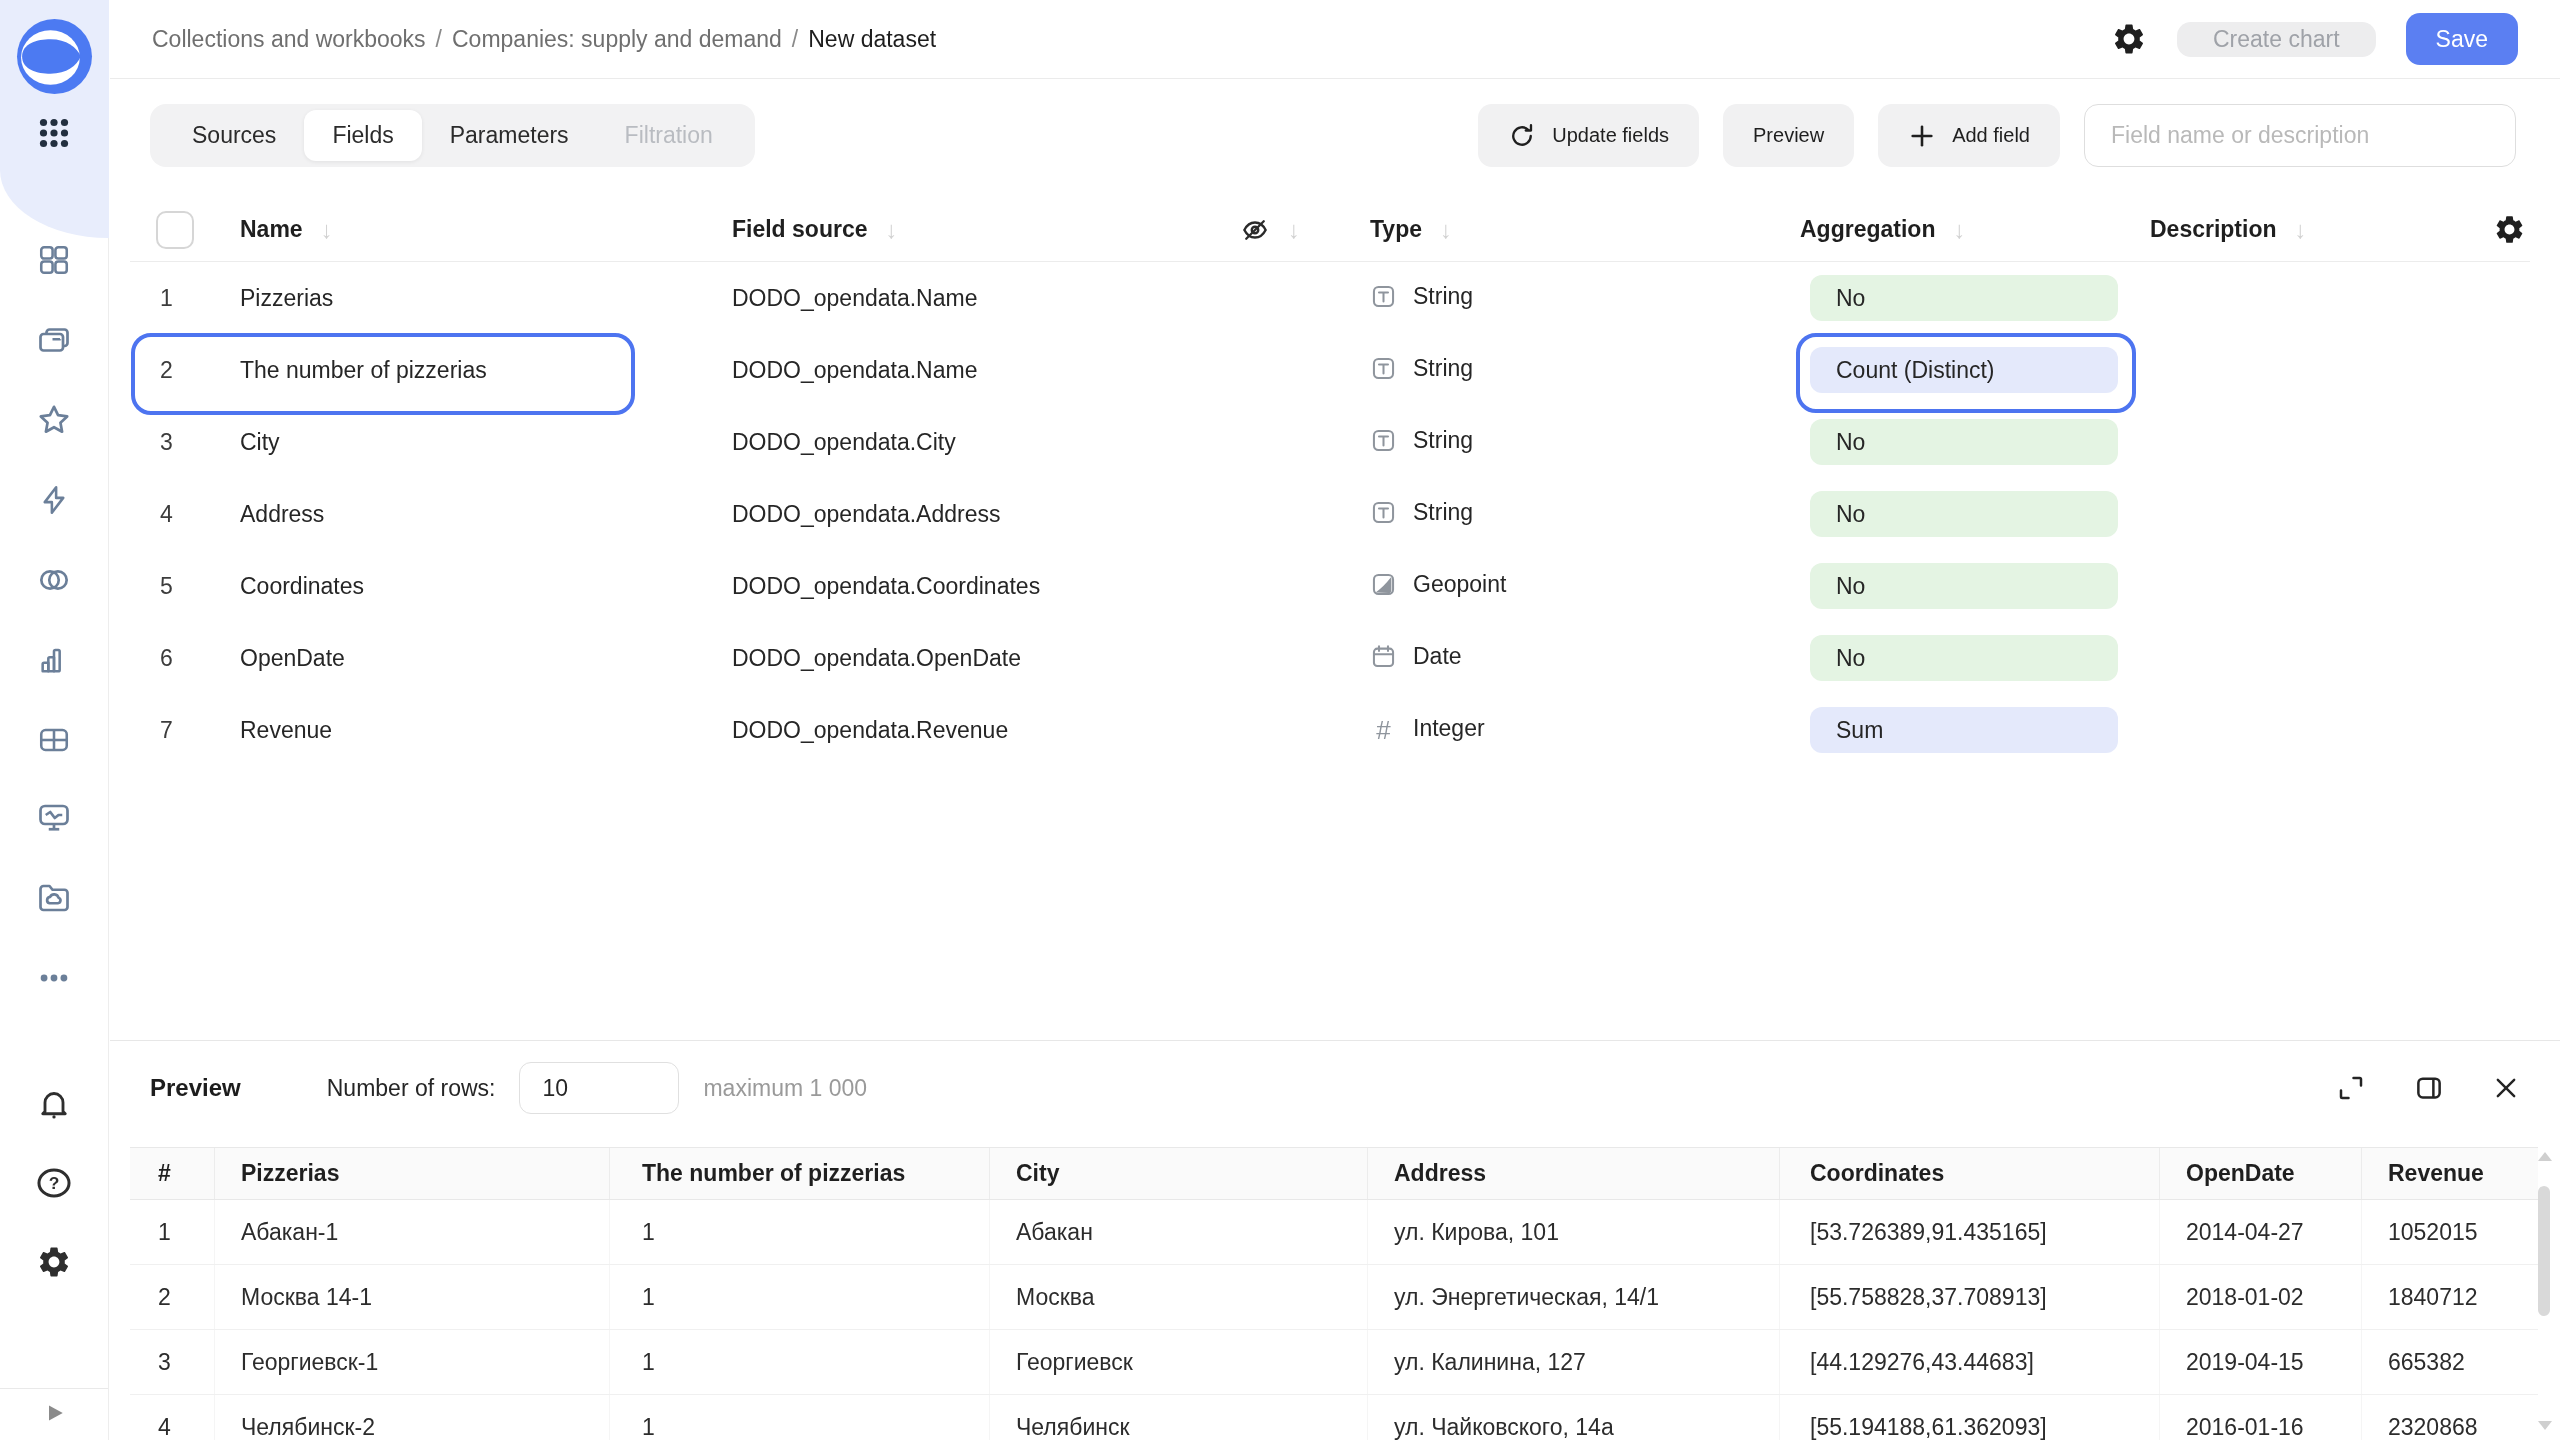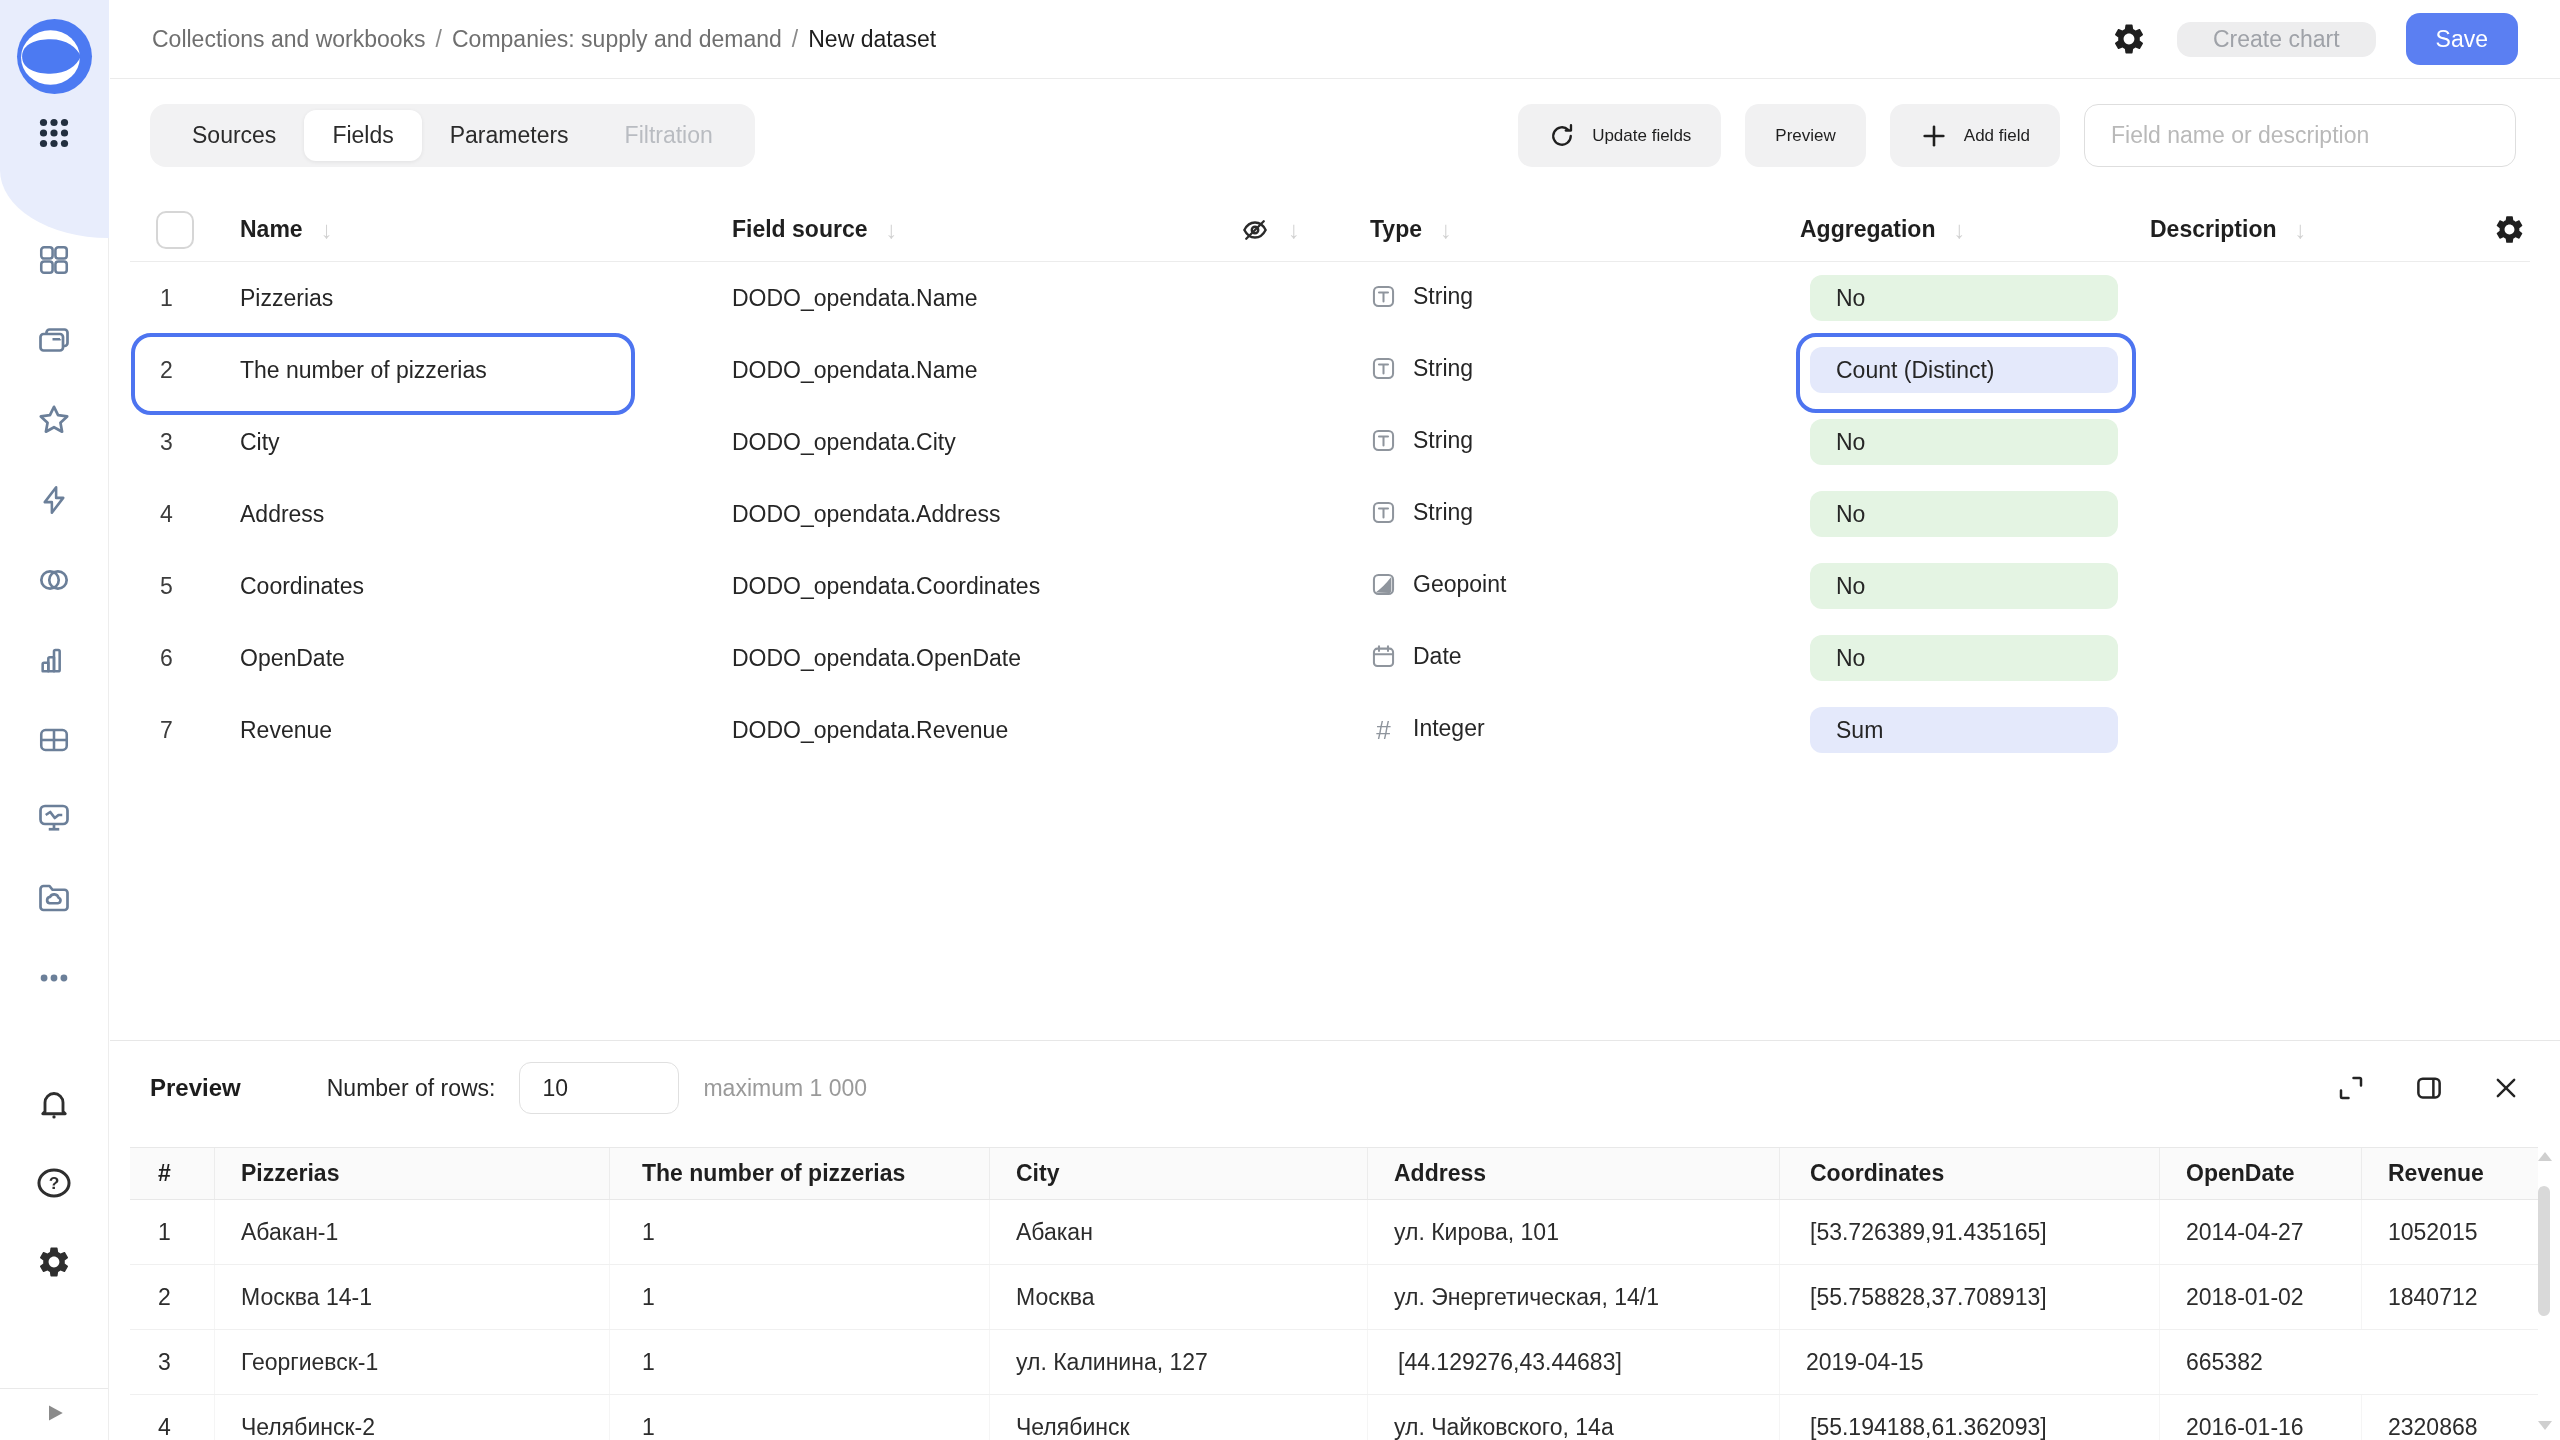--- a/index.html
+++ b/index.html
@@ -26,21 +26,21 @@
   .btn-disabled { background:#ededee; color:#9fa2a8; height:35px; padding:0 36px; cursor:default; }
   .btn-primary { background:#5b7ff2; color:#fff; height:52px; padding:0 30px; }
 
   
   .tabsbar { position:absolute; left:150px; top:104px; right:44px; height:63px; display:flex; align-items:center; }
   .tab-group { display:flex; align-items:center; background:#f2f2f3; border-radius:16px; height:63px; padding:0 14px; }
   .tab { font-size:23px; color:#2b2b2b; padding:0 28px; height:63px; display:flex; align-items:center; cursor:pointer; }
   .tab.active { background:#fff; border-radius:12px; height:51px; box-shadow:0 1px 4px rgba(0,0,0,.07); }
   .tab.disabled { color:#b9bcc1; }
   .tabs-spacer { flex:1; }
-  .act-btn { display:flex; align-items:center; gap:16px; background:#f1f1f2; border-radius:14px; height:63px; padding:0 30px; font-size:17px; color:#1f1f1f; margin-left:24px; cursor:pointer; }
+  .act-btn { display:flex; align-items:center; gap:16px; background:#f1f1f2; border-radius:14px; height:63px; padding:0 30px; font-size:20px; color:#1f1f1f; margin-left:24px; cursor:pointer; }
   .search { margin-left:24px; width:432px; height:63px; border:1px solid #dedede; border-radius:14px; font-family:inherit; font-size:23px; color:#333; padding:0 26px; outline:none; }
   .search::placeholder { color:#b9b9b9; }
 
   
   .fgrid { display:grid; grid-template-columns:110px 492px 508px 130px 430px 350px 290px 1fr; align-items:center; }
   .fhead { position:absolute; left:130px; right:30px; top:198px; height:64px; border-bottom:1px solid #ececec; font-weight:700; font-size:23px; color:#1f1f1f; }
   .fhead .hcell { display:flex; align-items:center; gap:18px; cursor:pointer; }
   .arrow { color:#d2d2d2; font-size:24px; font-weight:400; }
   .checkbox { width:38px; height:38px; border:2px solid #d6d6d6; border-radius:10px; background:#fff; margin-left:26px; cursor:pointer; }
   .fbody { position:absolute; left:130px; right:30px; top:262px; }
@@ -519,20 +519,21 @@
       <div class="pcell">Москва</div>
       <div class="pcell">ул. Энергетическая, 14/1</div>
       <div class="pcell c5">[55.758828,37.708913]</div>
       <div class="pcell">2018-01-02</div>
       <div class="pcell">1840712</div>
     </div>
     <div class="prow pgrid">
       <div class="pcell c0">3</div>
       <div class="pcell">Георгиевск-1</div>
       <div class="pcell c2">1</div>
+      <div class="pcell">Георгиевск</div>
       <div class="pcell">ул. Калинина, 127</div>
       <div class="pcell c5">[44.129276,43.44683]</div>
       <div class="pcell">2019-04-15</div>
       <div class="pcell">665382</div>
     </div>
     <div class="prow pgrid">
       <div class="pcell c0">4</div>
       <div class="pcell">Челябинск-2</div>
       <div class="pcell c2">1</div>
       <div class="pcell">Челябинск</div>

